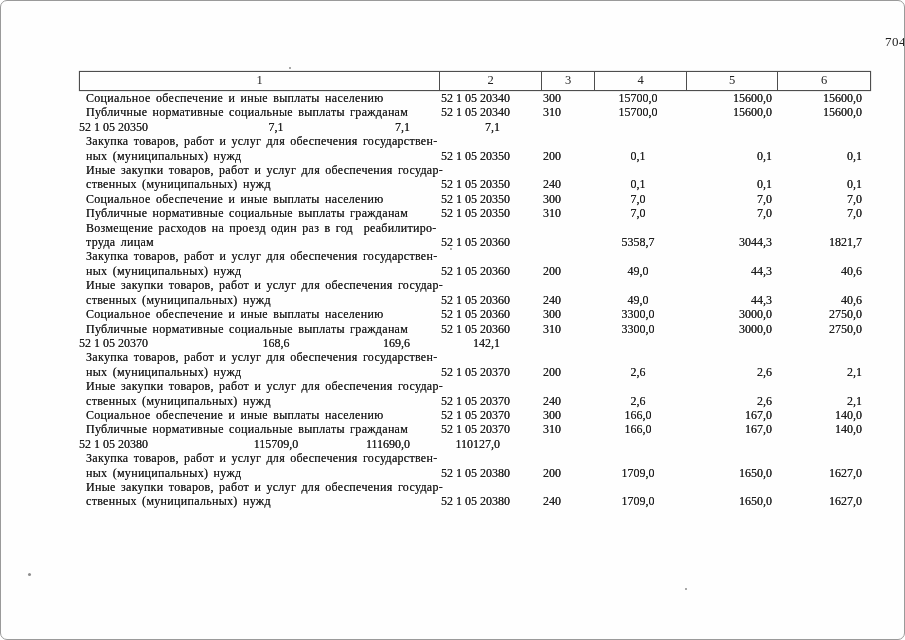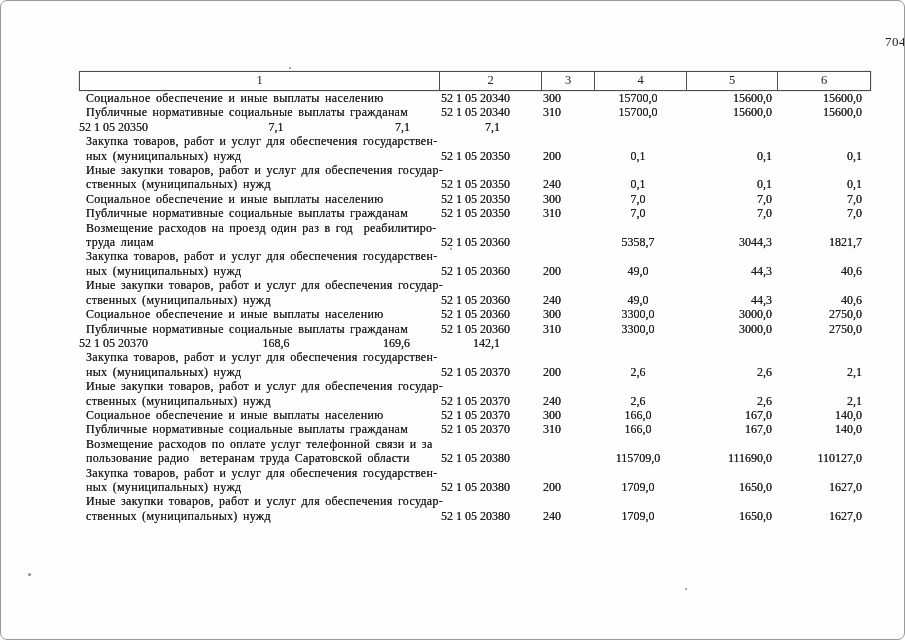--- a/index.html
+++ b/index.html
@@ -224,22 +224,20 @@
   </div>
         <div class="tr">
     <div class="td c1">Публичные нормативные социальные выплаты гражданам</div>
     <div class="td c2">52 1 05 20370</div>
     <div class="td c3">310</div>
     <div class="td c4">166,0</div>
     <div class="td c5">167,0</div>
     <div class="td c6">140,0</div>
   </div>
         <div class="tr">
-    <div class="td c1">Возмещение расходов по оплате услуг телефонной связи и за
-пользование радио  ветеранам труда Саратовской области</div>
     <div class="td c2">52 1 05 20380</div>
     <div class="td c3"></div>
     <div class="td c4">115709,0</div>
     <div class="td c5">111690,0</div>
     <div class="td c6">110127,0</div>
   </div>
         <div class="tr">
     <div class="td c1">Закупка товаров, работ и услуг для обеспечения государствен-
 ных (муниципальных) нужд</div>
     <div class="td c2">52 1 05 20380</div>

